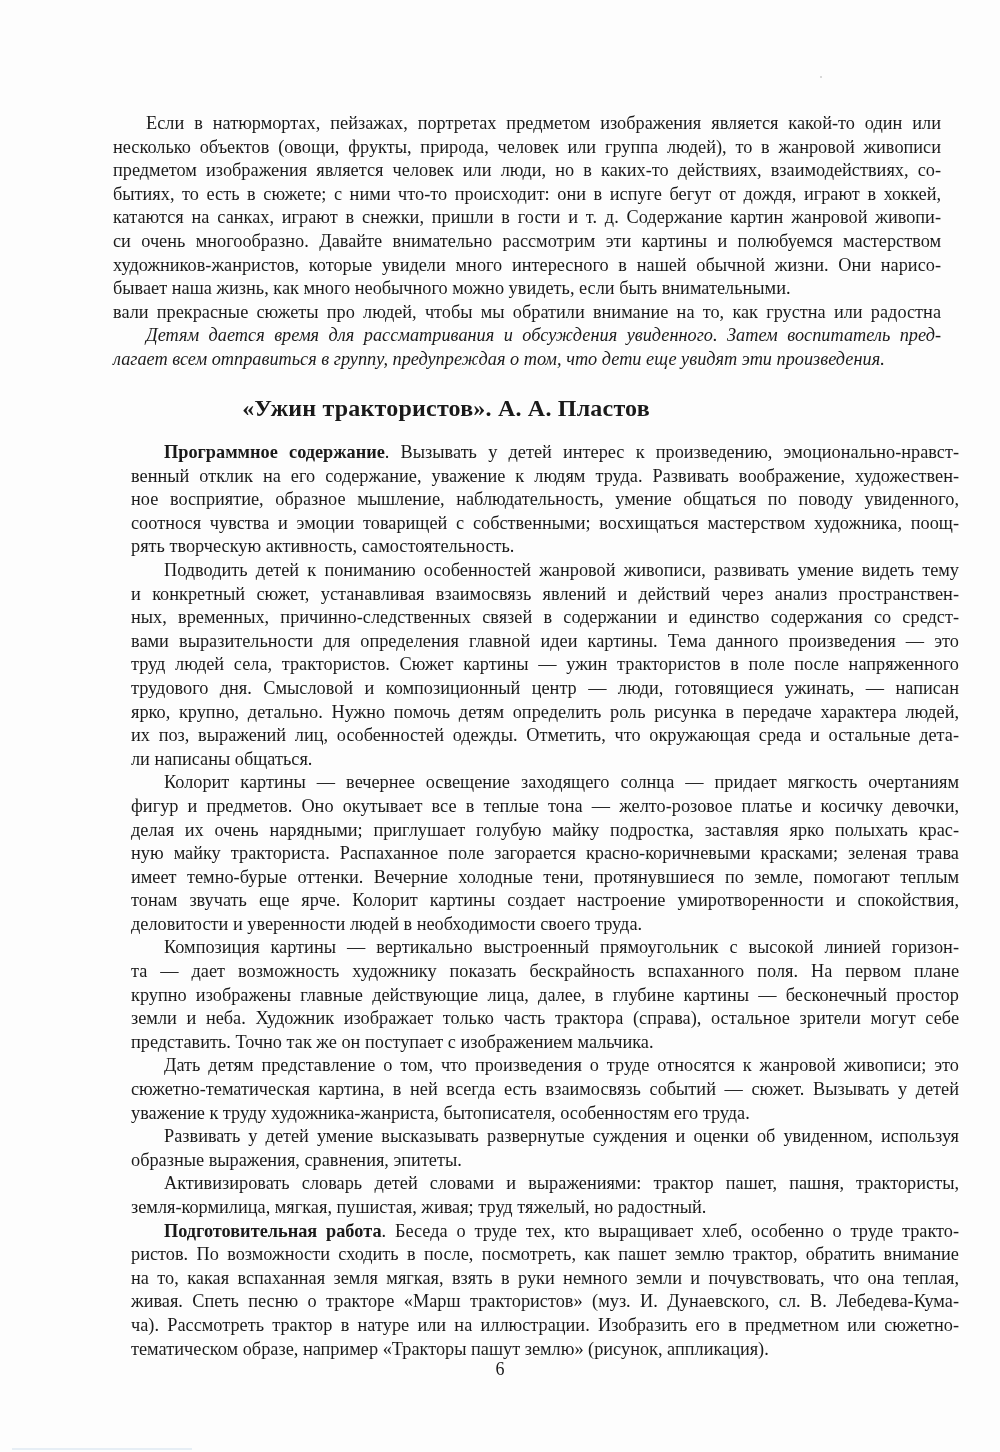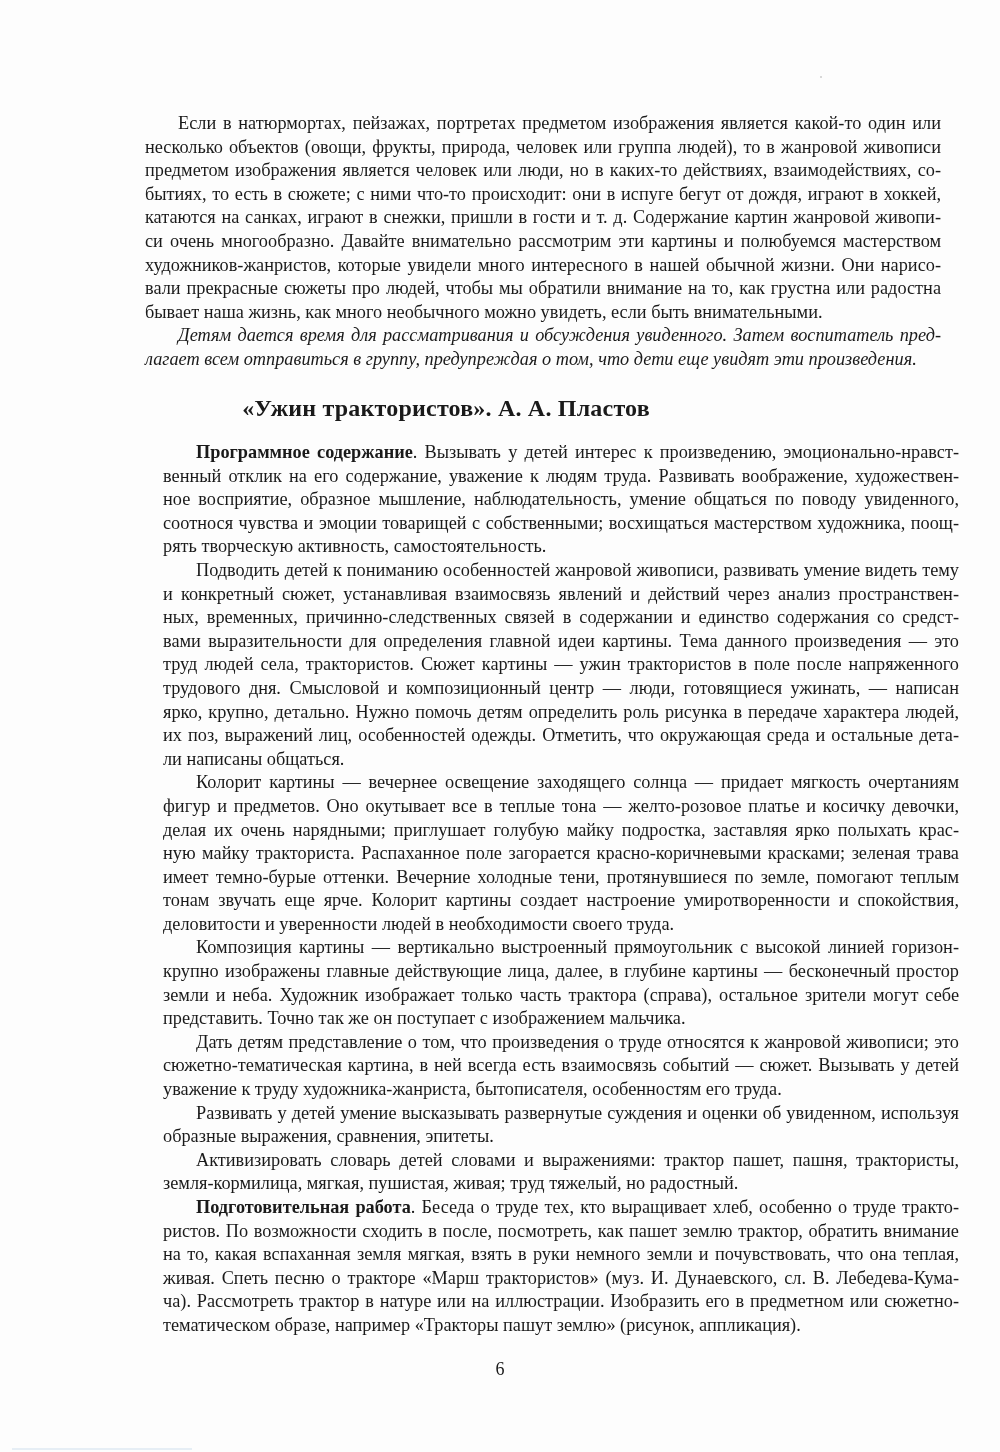--- a/index.html
+++ b/index.html
@@ -18,21 +18,20 @@
   }
   .para { margin: 0; }
   .line {
     display: block;
     height: 23.6px;
     line-height: 23.6px;
     font-size: 18.3px;
     white-space: nowrap;
     text-align: justify;
     text-align-last: justify;
-    margin-left: 32px;
   }
   .line.last { text-align-last: left; }
   .line.indent { padding-left: 33px; }
   .italic .line { font-style: italic; }
   .b { font-weight: bold; }
   .heading {
     position: absolute;
     left: 0; width: 892px;
     top: 395px;
     text-align: center;
@@ -70,22 +69,22 @@
 
 <div class="page">
   <div class="para">
     <span class="line indent">Если в натюрмортах, пейзажах, портретах предметом изображения является какой-то один или</span>
     <span class="line">несколько объектов (овощи, фрукты, природа, человек или группа людей), то в жанровой живописи</span>
     <span class="line">предметом изображения является человек или люди, но в каких-то действиях, взаимодействиях, со-</span>
     <span class="line">бытиях, то есть в сюжете; с ними что-то происходит: они в испуге бегут от дождя, играют в хоккей,</span>
     <span class="line">катаются на санках, играют в снежки, пришли в гости и т. д. Содержание картин жанровой живопи-</span>
     <span class="line">си очень многообразно. Давайте внимательно рассмотрим эти картины и полюбуемся мастерством</span>
     <span class="line">художников-жанристов, которые увидели много интересного в нашей обычной жизни. Они нарисо-</span>
+    <span class="line last">бывает наша жизнь, как много необычного можно увидеть, если быть внимательными.</span>
     <span class="line">вали прекрасные сюжеты про людей, чтобы мы обратили внимание на то, как грустна или радостна</span>
-    <span class="line last">бывает наша жизнь, как много необычного можно увидеть, если быть внимательными.</span>
   </div>
   <div class="para italic">
     <span class="line indent">Детям дается время для рассматривания и обсуждения увиденного. Затем воспитатель пред-</span>
     <span class="line last">лагает всем отправиться в группу, предупреждая о том, что дети еще увидят эти произведения.</span>
   </div>
 </div>
 
 <div class="heading">«Ужин трактористов». А. А. Пластов</div>
 
 <div class="page2">
@@ -114,20 +113,21 @@
     <span class="line">фигур и предметов. Оно окутывает все в теплые тона — желто-розовое платье и косичку девочки,</span>
     <span class="line">делая их очень нарядными; приглушает голубую майку подростка, заставляя ярко полыхать крас-</span>
     <span class="line">ную майку тракториста. Распаханное поле загорается красно-коричневыми красками; зеленая трава</span>
     <span class="line">имеет темно-бурые оттенки. Вечерние холодные тени, протянувшиеся по земле, помогают теплым</span>
     <span class="line">тонам звучать еще ярче. Колорит картины создает настроение умиротворенности и спокойствия,</span>
     <span class="line last">деловитости и уверенности людей в необходимости своего труда.</span>
   </div>
 
   <div class="para">
     <span class="line indent">Композиция картины — вертикально выстроенный прямоугольник с высокой линией горизон-</span>
+    <span class="line">та — дает возможность художнику показать бескрайность вспаханного поля. На первом плане</span>
     <span class="line">крупно изображены главные действующие лица, далее, в глубине картины — бесконечный простор</span>
     <span class="line">земли и неба. Художник изображает только часть трактора (справа), остальное зрители могут себе</span>
     <span class="line last">представить. Точно так же он поступает с изображением мальчика.</span>
   </div>
 
   <div class="para">
     <span class="line indent">Дать детям представление о том, что произведения о труде относятся к жанровой живописи; это</span>
     <span class="line">сюжетно-тематическая картина, в ней всегда есть взаимосвязь событий — сюжет. Вызывать у детей</span>
     <span class="line last">уважение к труду художника-жанриста, бытописателя, особенностям его труда.</span>
   </div>

